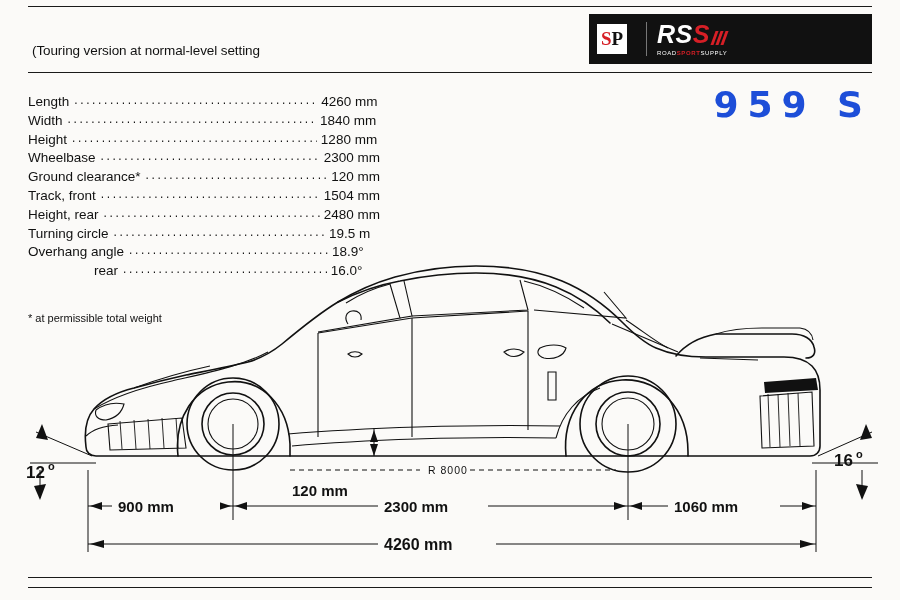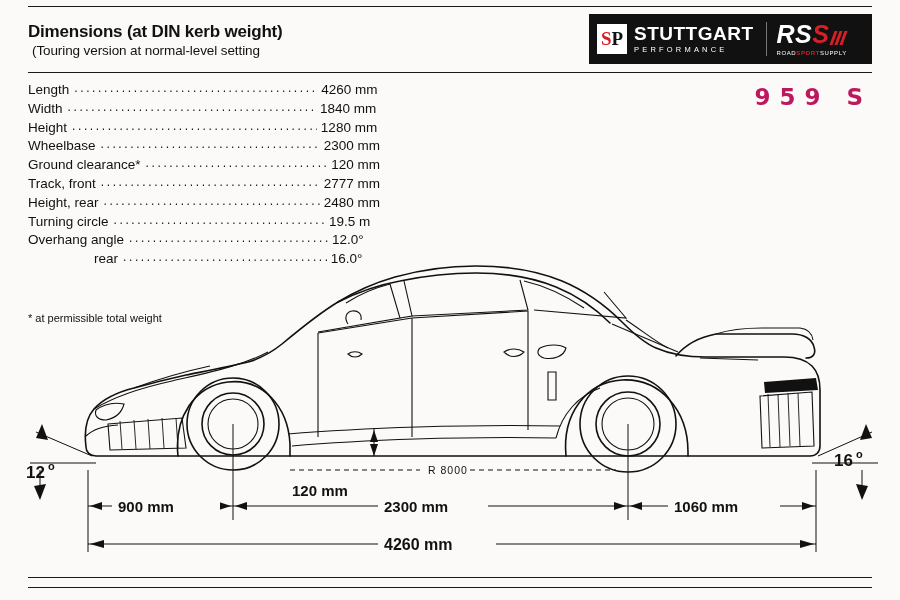--- a/index.html
+++ b/index.html
@@ -53,27 +53,27 @@
   .rss .r2 b { color:#d61f26; }
   .slash { display:inline-block; width:16px; height:14px; margin-left:3px; position:relative; top:2px;}
   .slash i { position:absolute; top:0; width:3px; height:14px; background:#d61f26; transform:skewX(-20deg); }
   .slash i:nth-child(1){ left:0; }
   .slash i:nth-child(2){ left:5px; }
   .slash i:nth-child(3){ left:10px; }
 
   
   .watermark {
     position:absolute; right:28px; top:84px;
-    font-size:23px; font-weight:bold; letter-spacing:9px;
-    color:#be185d;
+    font-size:36px; font-weight:bold; letter-spacing:9px;
+    color:#1d4ed8;
     font-family:"DejaVu Sans", sans-serif;
   }
 
   
-  .specs { position:absolute; left:28px; top:82px; width:352px; font-size:13.5px; }
+  .specs { position:absolute; left:28px; top:94px; width:352px; font-size:13.5px; }
   .spec-row { display:flex; align-items:baseline; height:18.8px; }
   .spec-row .lbl { white-space:nowrap; }
   .spec-row .dots {
     flex:1 1 auto; margin:0 4px 0 5px; overflow:hidden; white-space:nowrap;
     color:#111; letter-spacing:2.6px; font-size:12px; position:relative; top:-2px;
   }
   .spec-row .val { white-space:nowrap; text-align:left; width:86px; }
   .spec-row.indent .lbl { padding-left:66px; }
   .footnote { position:absolute; left:28px; top:268px; font-size:11px;margin-top:44px; }
 
@@ -90,32 +90,27 @@
   .rtxt   { font-family:"Liberation Sans", sans-serif; fill:#111; font-size:10.5px; letter-spacing:1px;}
 </style>
 </head>
 <body>
 
 <div id="sheet">
 
   <div class="rule-top"></div>
   <div class="rule-mid"></div>
 
-  <div class="title">Dimensions (at DIN kerb weight)</div>
   <div class="subtitle">(Touring version at normal-level setting</div>
 
   <div class="logo">
     <div class="logo-left">
       <div class="sp-badge">
         <span class="s">S</span>
           <span class="p">P</span>
-      </div>
-      <div class="stut">
-        <span class="w1">STUTTGART</span>
-        <span class="w2">PERFORMANCE</span>
       </div>
     </div>
     <div class="logo-div"></div>
     <div class="rss">
       <span class="r1"><span>RS</span><em>S</em><span class="slash"><i></i><i></i><i></i></span></span>
       <span class="r2"><span>ROAD</span><b>SPORT</b><span>SUPPLY</span></span>
     </div>
   </div>
 
   <div class="watermark">959 S</div>
@@ -142,36 +137,36 @@
         <span class="val">2300 mm</span>
       </div>
       <div class="spec-row">
         <span class="lbl">Ground clearance*</span>
         <span class="dots">............................................................</span>
         <span class="val">120 mm</span>
       </div>
       <div class="spec-row">
         <span class="lbl">Track, front</span>
         <span class="dots">............................................................</span>
-        <span class="val">2777 mm</span>
+        <span class="val">1504 mm</span>
       </div>
       <div class="spec-row">
         <span class="lbl">Height, rear</span>
         <span class="dots">............................................................</span>
         <span class="val">2480 mm</span>
       </div>
       <div class="spec-row">
         <span class="lbl">Turning circle</span>
         <span class="dots">............................................................</span>
         <span class="val">19.5 m</span>
       </div>
       <div class="spec-row">
         <span class="lbl">Overhang angle</span>
         <span class="dots">............................................................</span>
-        <span class="val">12.0°</span>
+        <span class="val">18.9°</span>
       </div>
       <div class="spec-row indent">
         <span class="lbl">rear</span>
         <span class="dots">............................................................</span>
         <span class="val">16.0°</span>
       </div>
     </div>
 
   <div class="footnote">*  at permissible total weight</div>
 

